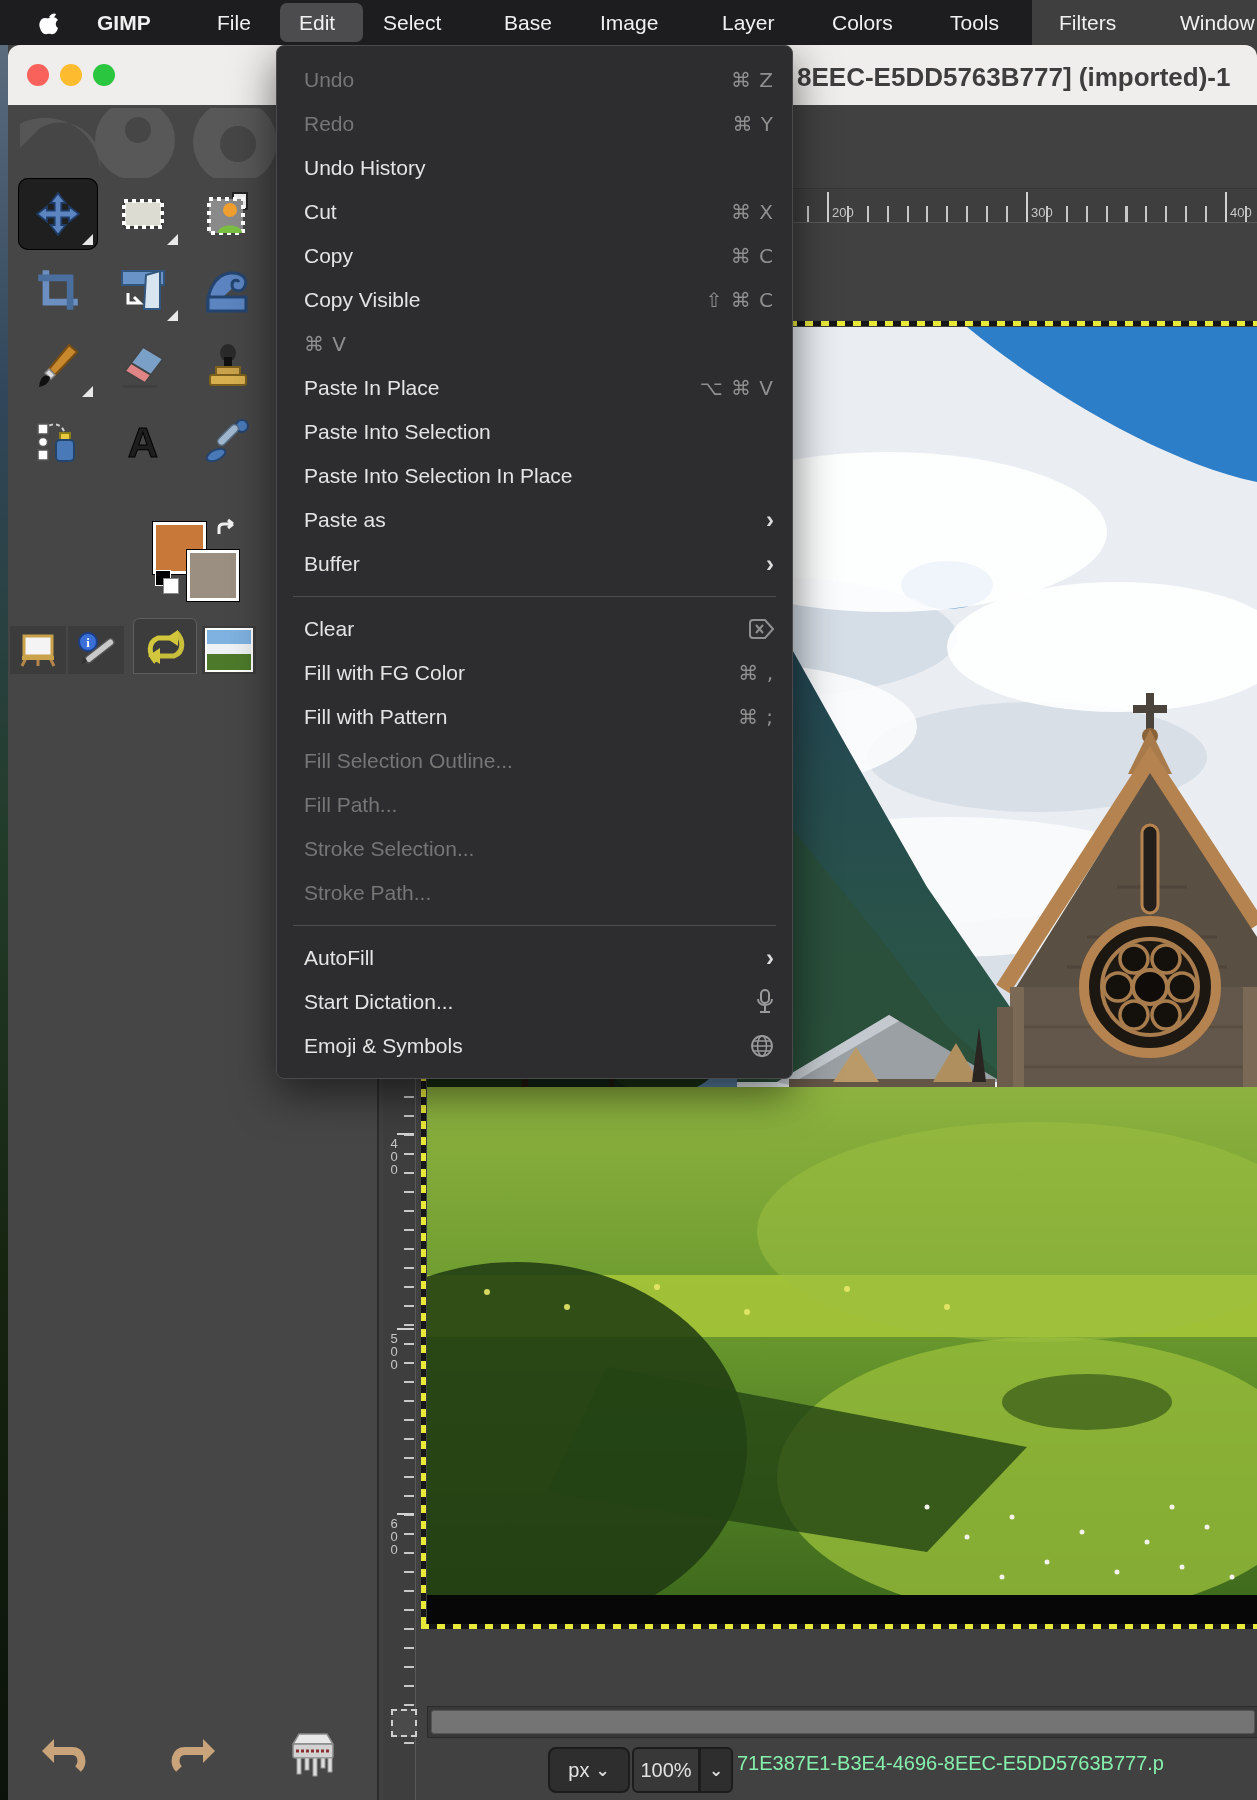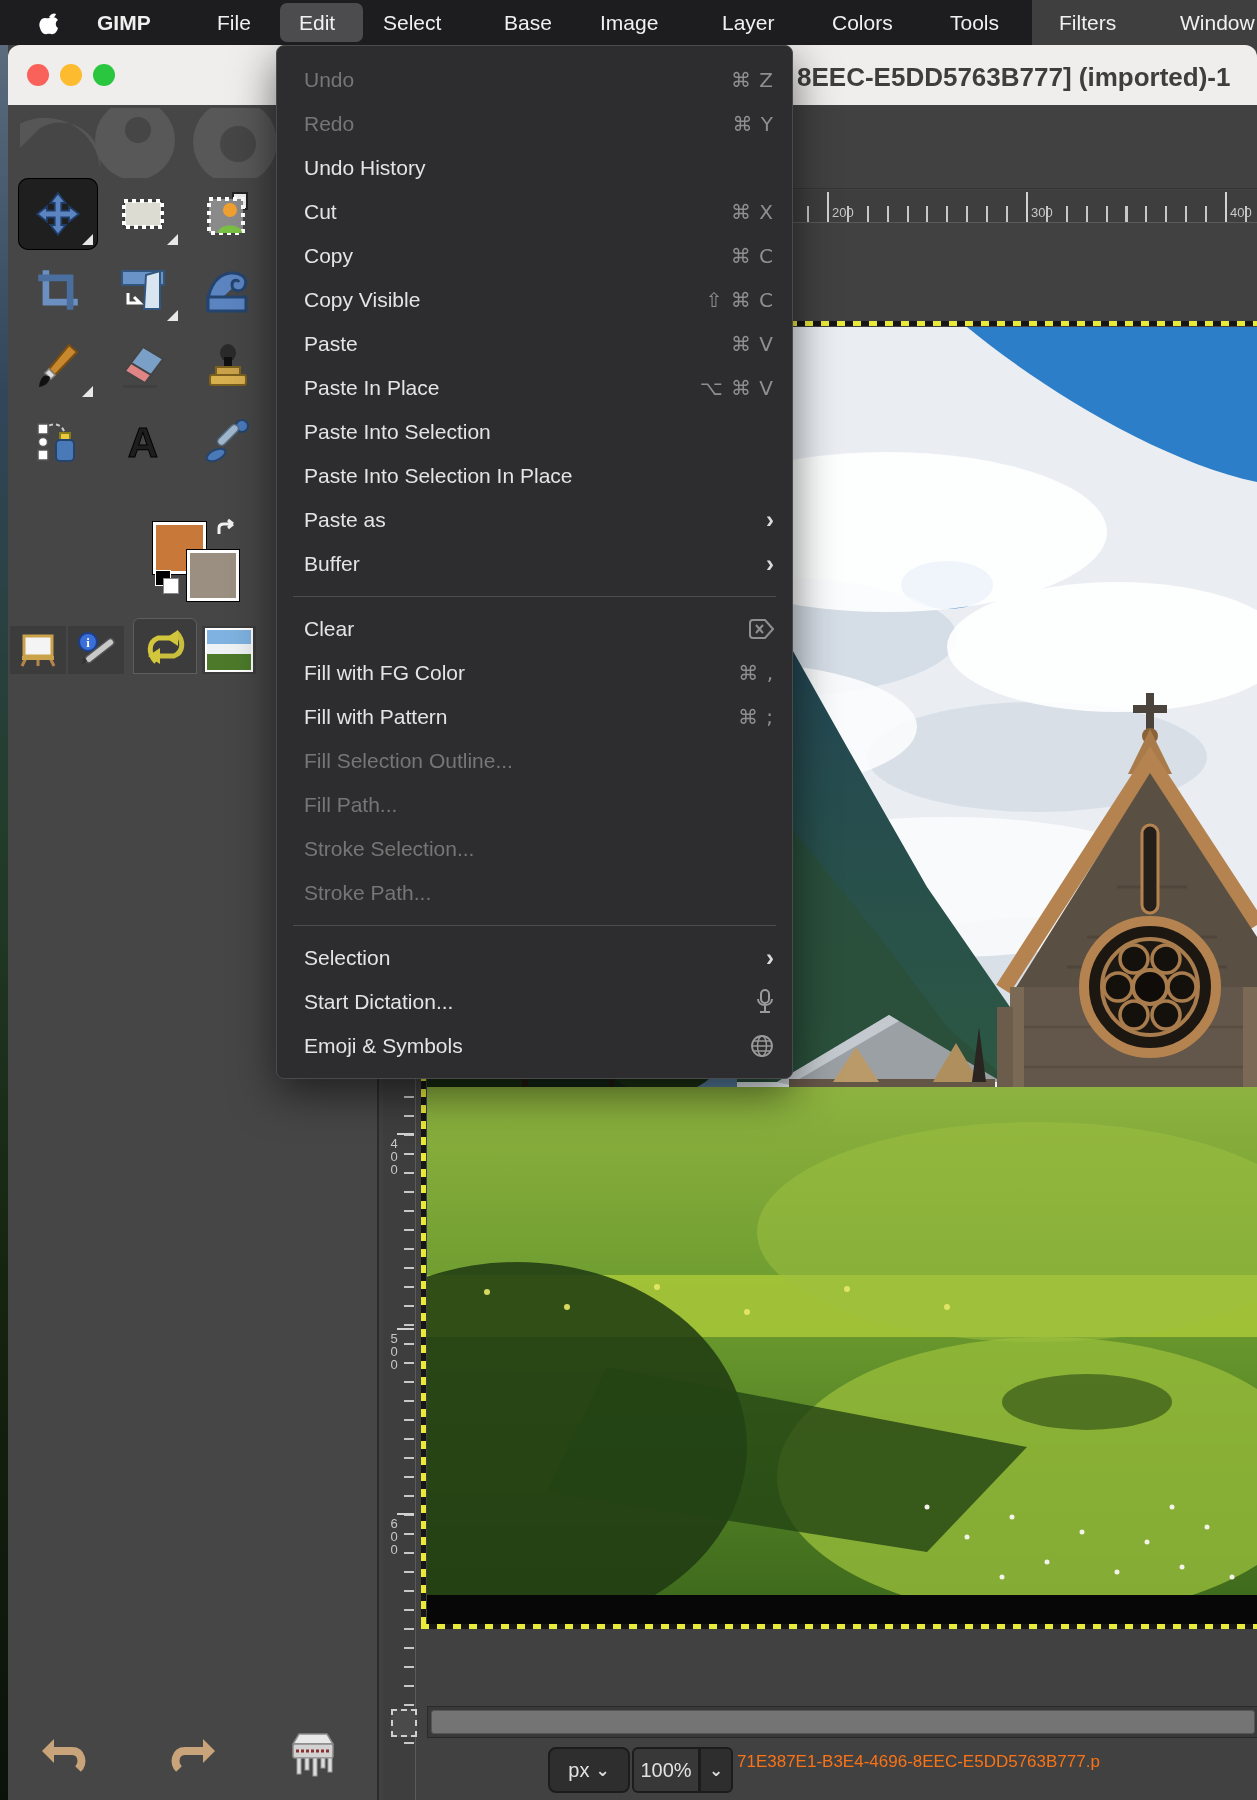--- a/index.html
+++ b/index.html
@@ -55,21 +55,21 @@
            word-break:break-all;text-align:center;}
   .dash-h{position:absolute;height:5px;background:repeating-linear-gradient(90deg,#e9e93a 0 8px,#161616 8px 16px);}
   .dash-v{position:absolute;width:5px;background:repeating-linear-gradient(180deg,#e9e93a 0 8px,#161616 8px 16px);}
   #img-bottom-band{left:427px;top:1595px;width:830px;height:29px;background:#070707;}
   #qmask{left:391px;top:1709px;width:22px;height:24px;border:2px dashed #cfcfcf;background:#4a4a4a;}
   #hscroll{left:427px;top:1706px;width:830px;height:30px;background:#393939;border:1px solid #2a2a2a;}
   #hscroll-thumb{left:431px;top:1710px;width:822px;height:22px;background:#747474;border:1px solid #555;border-radius:3px;}
   .sbtn{position:absolute;background:#2e2e2e;border:2px solid #1c1c1c;border-radius:8px;
         display:flex;align-items:center;justify-content:center;color:#e2e2e2;font-size:20px;gap:6px;}
   #status-filename{left:737px;top:1752px;width:520px;overflow:hidden;white-space:nowrap;
-                   color:#f97316;font-size:17px;}
+                   color:#86efac;font-size:20px;}
   .chev-dn{font-family:"DejaVu Sans",sans-serif;font-weight:700;font-size:17px;color:#dcdcdc;}
 
   
   #edit-menu{left:276px;top:45px;width:517px;background:#2d2c2e;border:1px solid #4a4a4c;
              border-radius:8px;box-shadow:0 14px 44px rgba(0,0,0,.55);z-index:90;
              padding:12px 0 10px 0;box-sizing:border-box;}
   .mi{display:flex;align-items:center;height:44px;padding:0 18px 0 27px;font-size:21px;color:#e4e4e4;gap:16px;}
   .mi .lbl{flex:1;}
   .mi.dis{color:#767676;}
   .mi .sc{font-family:"DejaVu Sans",sans-serif;font-size:20px;color:#8f8f8f;letter-spacing:1px;}
@@ -461,21 +461,20 @@
     </div>
     <div class="mi">
       <span class="lbl">Copy</span>
       <span class="sc">⌘ C</span>
     </div>
     <div class="mi">
       <span class="lbl">Copy Visible</span>
       <span class="sc">⇧ ⌘ C</span>
     </div>
     <div class="mi">
-      <span class="lbl">Paste</span>
       <span class="sc">⌘ V</span>
     </div>
     <div class="mi">
       <span class="lbl">Paste In Place</span>
       <span class="sc">⌥ ⌘ V</span>
     </div>
     <div class="mi">
       <span class="lbl">Paste Into Selection</span>
     </div>
     <div class="mi">
@@ -512,21 +511,21 @@
       <span class="lbl">Fill Path...</span>
     </div>
     <div class="mi dis">
       <span class="lbl">Stroke Selection...</span>
     </div>
     <div class="mi dis">
       <span class="lbl">Stroke Path...</span>
     </div>
     <div class="msep"></div>
     <div class="mi">
-      <span class="lbl">Selection</span>
+      <span class="lbl">AutoFill</span>
       <span class="chev">›</span>
     </div>
     <div class="mi">
       <span class="lbl">Start Dictation...</span>
       <svg width="18" height="26" viewBox="0 0 18 26">
         <rect x="5" y="1" width="8" height="13" rx="4" fill="none" stroke="#9a9a9a" stroke-width="2"></rect>
         <path d="M2,10 C2,18 16,18 16,10" fill="none" stroke="#9a9a9a" stroke-width="2"></path>
         <line x1="9" y1="17" x2="9" y2="22" stroke="#9a9a9a" stroke-width="2"></line>
         <line x1="4" y1="23" x2="14" y2="23" stroke="#9a9a9a" stroke-width="2"></line>
       </svg>

